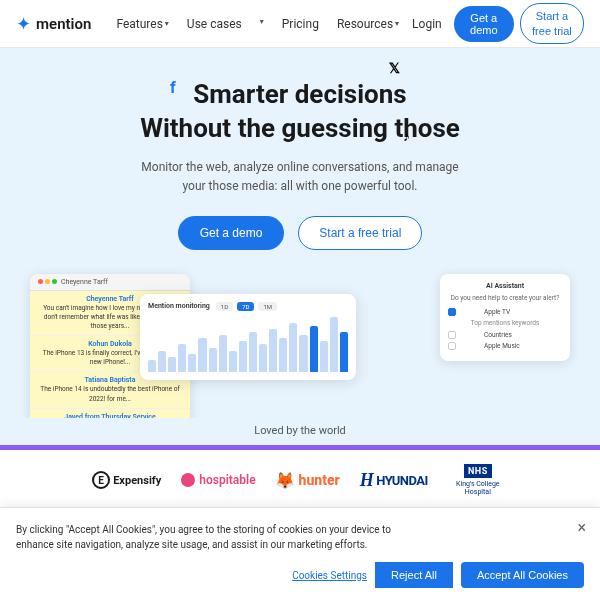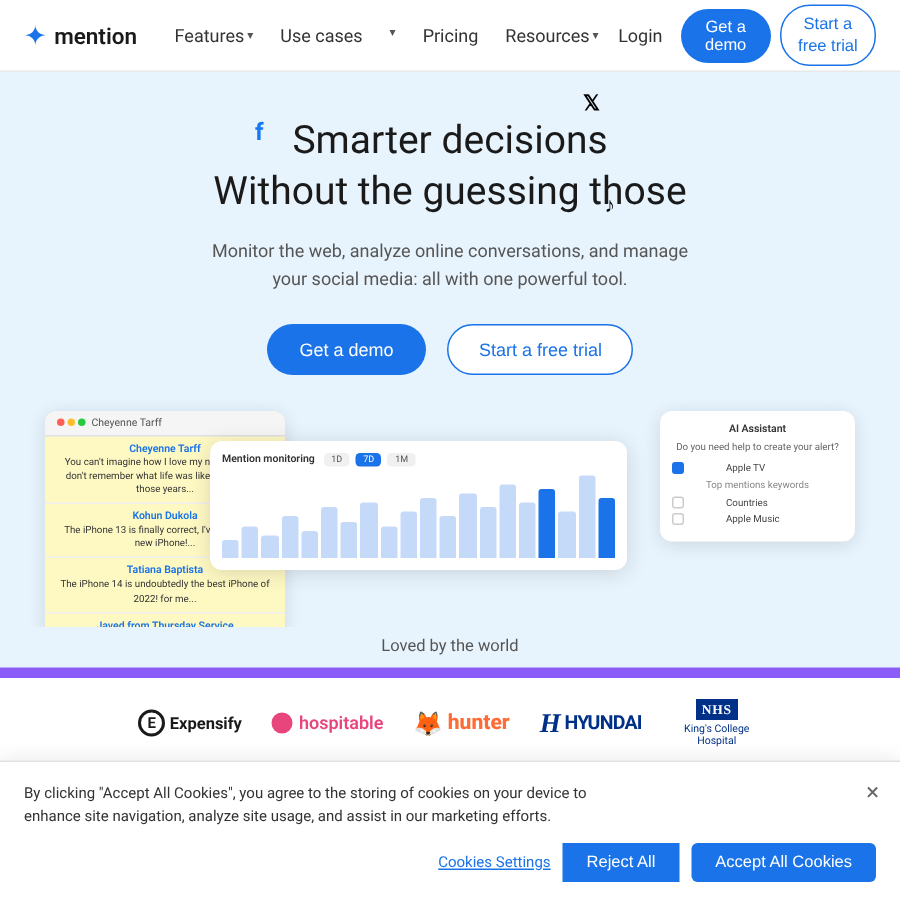--- a/index.html
+++ b/index.html
@@ -96,21 +96,21 @@
     .hero {
       background: #e8f4fd;
       padding: 30px 20px 0;
       text-align: center;
       position: relative;
       overflow: hidden;
       height: 370px;
     }
     .hero-title {
       font-size: 26px;
-      font-weight: 400;
+      font-weight: 700;
       color: #1a1a1a;
       line-height: 1.3;
       margin-bottom: 12px;
     }
     .hero-subtitle {
       font-size: 12px;
       color: #555;
       max-width: 320px;
       margin: 0 auto 20px;
       line-height: 1.6;
@@ -188,21 +188,21 @@
     .chat-text {
       font-size: 6.5px;
       color: #333;
       line-height: 1.4;
     }
 
     .mockup-chart {
       position: absolute;
       left: 120px;
       top: 20px;
-      width: 278px;
+      width: 216px;
       background: #fff;
       border-radius: 8px;
       box-shadow: 0 2px 14px rgba(0,0,0,0.14);
       padding: 8px;
       z-index: 2;
     }
     .chart-header {
       display: flex;
       align-items: center;
       gap: 6px;
@@ -277,21 +277,21 @@
     .icon-f { top: 30px; left: 170px; color: #1877f2; font-size: 16px; }
     .icon-tiktok { top: 50px; right: 250px; color: #000; font-size: 14px; }
 
     
     .loved-by-bar {
       background: #e8f4fd;
       text-align: center;
       padding: 6px 0 8px;
       font-size: 11px;
       color: #555;
-      border-bottom: 7px solid #8b5cf6;
+      border-bottom: 5px solid #8b5cf6;
     }
 
     
     .brands-row {
       display: flex;
       align-items: center;
       justify-content: center;
       gap: 20px;
       padding: 14px 16px;
       background: #fff;
@@ -356,21 +356,20 @@
       text-align: center;
       line-height: 1.2;
     }
     .nhs-badge {
       background: #003087;
       color: #fff;
       font-size: 9px;
       font-weight: 700;
       padding: 2px 4px;
       letter-spacing: 0.5px;
-      font-family: Liberation Serif, serif;
     }
 
     
     .cookie-banner {
       position: absolute;
       bottom: 0;
       left: 0;
       right: 0;
       background: #fff;
       border-top: 1px solid #e0e0e0;
@@ -472,21 +471,21 @@
 <section class="hero">
 
   <span class="social-icon icon-x">𝕏</span>
   <span class="social-icon icon-f">f</span>
   <span class="social-icon icon-tiktok" style="top:80px;right:190px;">♪</span>
 
   <h1 class="hero-title">
     <span>Smarter  decisions</span><br>
     <span>Without the guessing those</span>
   </h1>
-  <p class="hero-subtitle">Monitor the web, analyze online conversations, and manage your social media: all with one powerful tool.</p>
+  <p class="hero-subtitle">Monitor the web, analyze online conversations, and manage your those media: all with one powerful tool.</p>
   <div class="hero-buttons">
     <button class="btn-hero-demo">Get a demo</button>
     <button class="btn-hero-free">Start a free trial</button>
   </div>
 
   <div class="hero-mockups">
 
     <div class="mockup-chat">
       <div class="mockup-chat-header">
         <div class="mockup-chat-dots">

